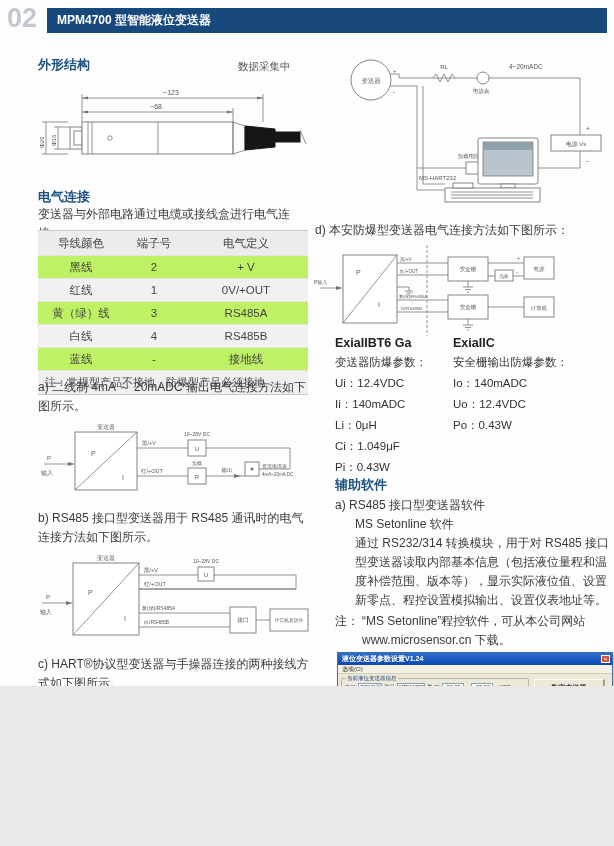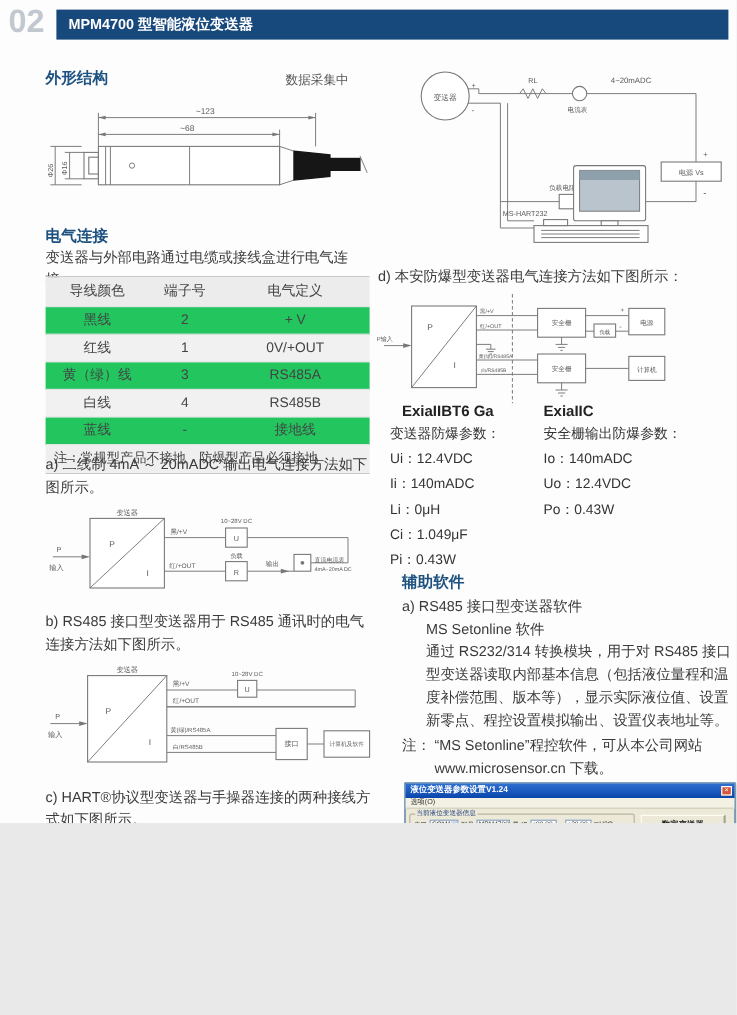--- a/index.html
+++ b/index.html
@@ -11,21 +11,21 @@
             font-size:12px;font-weight:bold;line-height:25px;padding-left:10px;box-sizing:border-box;}
   .sec-h{color:#1c5180;font-weight:bold;font-size:13px;}
   .body-t{font-size:12px;line-height:19px;color:#3a3a3a;}
   .small-t{font-size:10.5px;color:#555;}
   
   .wtable{left:38px;top:230px;width:270px;font-size:11.5px;color:#444;
           border-top:1px solid #c9c9c9;border-bottom:1px solid #c9c9c9;}
   .wtable .tr{display:flex;border-bottom:1px solid #e3e3e3;}
   .wtable .tr:last-child{border-bottom:none;}
   .wtable .th{background:#ececec;justify-content:center;}
-  .wtable .r0,.wtable .r2,.wtable .r4{background:#22c55e;align-items:center;}
+  .wtable .r0,.wtable .r2,.wtable .r4{background:#bef264;align-items:center;}
   .wtable .r1,.wtable .r3{background:#f1f1f1;}
   .wtable .note-row{background:#efefef;}
   .wtable .td{text-align:center;line-height:22px;height:22px;}
   .wtable .th .td{line-height:24px;height:24px;}
   .c1{width:86px;} .c2{width:60px;} .c3{flex:1;}
   .note-cell{text-align:left;padding-left:7px;line-height:23px;height:23px;font-size:11px;width:100%;}
   
   svg{position:absolute;overflow:visible;}
   svg text{fill:#5a5a5a;font-family:"Liberation Sans","DejaVu Sans",sans-serif;}
   .dline{stroke:#777;stroke-width:0.8;fill:none;}
@@ -343,21 +343,21 @@
     <rect class="dbox" x="212" y="14" width="30" height="22"></rect>
     <text x="227" y="28" font-size="5.5" text-anchor="middle">电源</text>
     <path class="dline" d="M176 64 H212"></path>
     <rect class="dbox" x="212" y="54" width="30" height="20"></rect>
     <text x="227" y="67" font-size="5.5" text-anchor="middle">计算机</text>
   </svg>
 
   <div class="abs zone-t" style="left:335px;top:336px;">ExiaIIBT6 Ga</div>
   <div class="abs zone-t" style="left:453px;top:336px;">ExiaIIC</div>
 
-  <div class="abs params" style="left:325px;top:352px;">
+  <div class="abs params" style="left:335px;top:352px;">
     <div>变送器防爆参数：</div>
     <div>Ui：12.4VDC</div>
     <div>Ii：140mADC</div>
     <div>Li：0μH</div>
     <div>Ci：1.049μF</div>
     <div>Pi：0.43W</div>
   </div>
   <div class="abs params" style="left:453px;top:352px;">
     <div>安全栅输出防爆参数：</div>
     <div>Io：140mADC</div>

